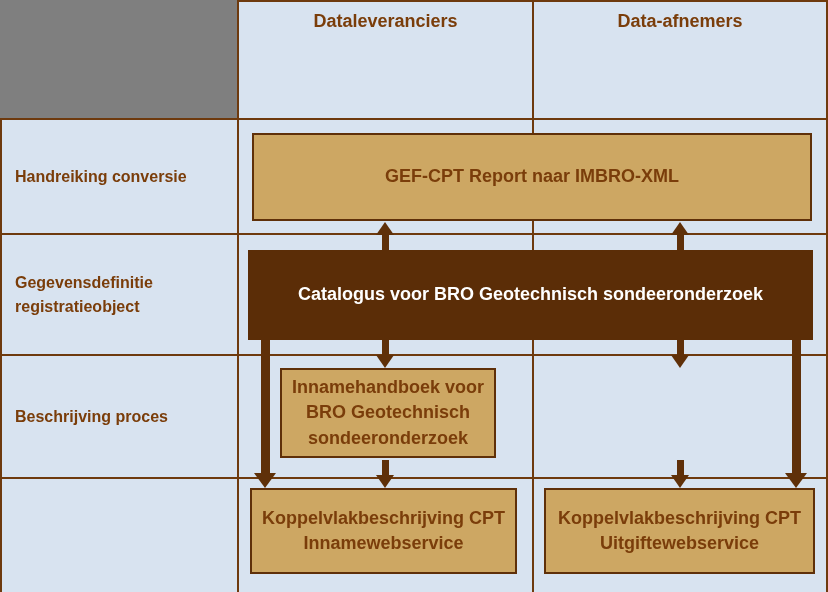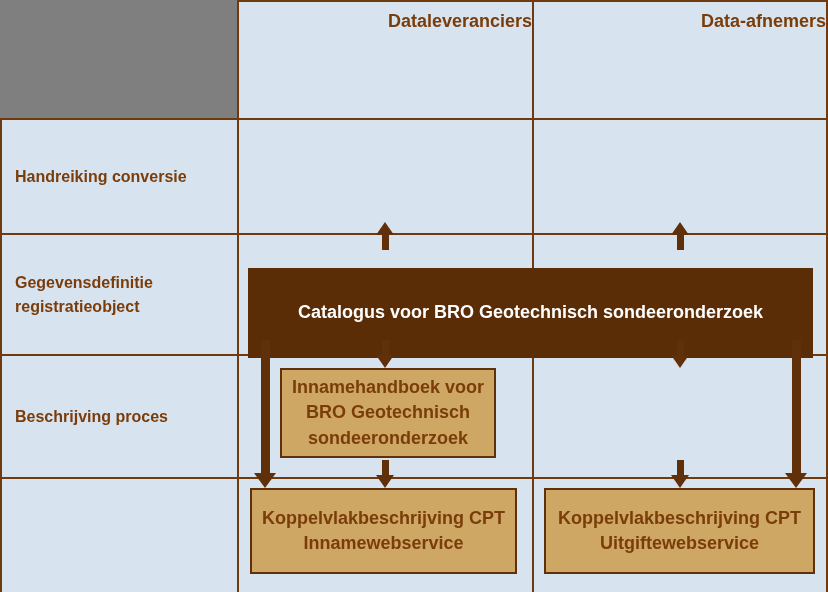--- a/index.html
+++ b/index.html
@@ -21,36 +21,36 @@
   }
   .gridline { position:absolute; background:var(--grid-line); }
   .v { width:2px; height:592px; top:0; }
   .h { height:2px; width:828px; left:0; }
   .gray-cell {
     position:absolute; left:0; top:0; width:237px; height:118px;
     background:var(--gray-cell);
   }
   .col-header {
     position:absolute; top:0; height:45px;
-    display:flex; justify-content:flex-end; align-items:flex-start;
+    display:flex; justify-content:center; align-items:flex-start;
     padding-top:11px; font-size:18px; font-weight:bold; color:var(--text-brown);
   }
   .row-label {
     position:absolute; left:2px; width:235px;
     display:flex; align-items:center;
     padding-left:13px; padding-right:10px;
     font-size:16px; font-weight:bold; color:var(--text-brown); line-height:1.45;
   }
   .box {
     position:absolute; display:flex; align-items:center; justify-content:center;
     text-align:center; font-weight:bold; font-size:18px; line-height:1.4;
     color:var(--text-brown);
   }
   .tan { background:var(--tan-box-fill); border:2px solid var(--box-border); }
-  .dark { background:var(--dark-box-fill); color:var(--text-white);margin-top:18px; }
+  .dark { background:var(--dark-box-fill); color:var(--text-white); }
   .arr-shaft { position:absolute; background:var(--arrow); width:7px; }
   .arr-shaft.thick { width:9px; }
   .arr-head { position:absolute; width:0; height:0; }
   .head-up   { border-left:9px solid transparent; border-right:9px solid transparent; border-bottom:13px solid var(--arrow); }
   .head-down { border-left:9px solid transparent; border-right:9px solid transparent; border-top:13px solid var(--arrow); }
   .head-down.big { border-left:11px solid transparent; border-right:11px solid transparent; border-top:15px solid var(--arrow); }
 </style>
 </head>
 <body>
 
@@ -79,20 +79,23 @@
   <div class="row-label" style="top:120px; height:113px;">
     <span>Handreiking conversie</span>
   </div>
   <div class="row-label" style="top:356px; height:121px;">
     <span>Beschrijving proces</span>
   </div>
   <div class="row-label" style="top:235px; height:119px;">
     <span>Gegevensdefinitie registratieobject</span>
   </div>
 
+  <div class="box tan" style="left:252px; top:133px; width:560px; height:88px;">
+    <span>GEF-CPT Report naar IMBRO-XML</span>
+  </div>
 
   <div class="box dark" style="left:248px; top:250px; width:565px; height:90px;">
     <span>Catalogus voor BRO Geotechnisch sondeeronderzoek</span>
   </div>
 
   <div class="box tan" style="left:280px; top:368px; width:216px; height:90px; padding:0 6px;">
     <span>Innamehandboek voor BRO Geotechnisch sondeeronderzoek</span>
   </div>
 
 

